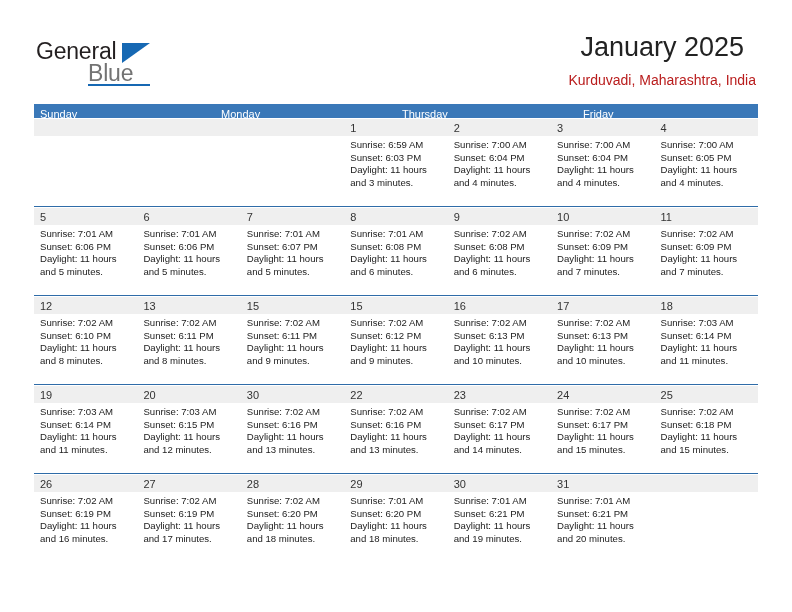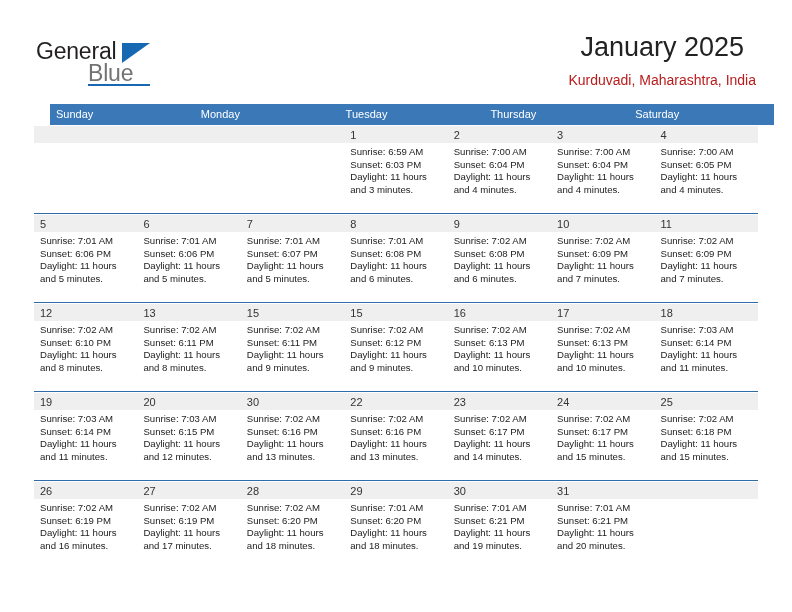--- a/index.html
+++ b/index.html
@@ -53,23 +53,22 @@
     font-size:14px; font-weight:400; color:#b91c1c;
     line-height:20px; margin-top:6px; white-space:nowrap;
   }
 
   
   .calendar {
     position:absolute; left:34px; top:104px;
     width:724px;
   }
   .weekdays {
-    display:flex; width:724px; height:21px;
+    display:flex; width:724px; height:14px;
     background:#3a78b8;
-    margin-left:16px;
   }
   .weekday {
     flex:1 1 0; min-width:0;
     font-size:11px; color:#ffffff;
     line-height:21px; padding-left:6px;
     white-space:nowrap; overflow:hidden;
   }
 
   .week {
     display:flex; width:724px;
@@ -119,23 +118,22 @@
       <div class="cal-title">January 2025</div>
       <div class="cal-subtitle">Kurduvadi, Maharashtra, India</div>
     </div>
 
   </div>
 
   <div class="calendar">
     <div class="weekdays" id="weekday-row">
         <div class="weekday">Sunday</div>
         <div class="weekday">Monday</div>
-        <div class="weekday">Tuesday</div>
         <div class="weekday">Thursday</div>
-        <div class="weekday">Saturday</div>
+        <div class="weekday">Friday</div>
       </div>
     <div id="weeks-container">
         <div class="week">
           <div class="daycell empty">
             <div class="daynum-bar">
               <div class="daynum"></div>
             </div>
             <div class="cell-body"></div>
           </div>
           <div class="daycell empty">

